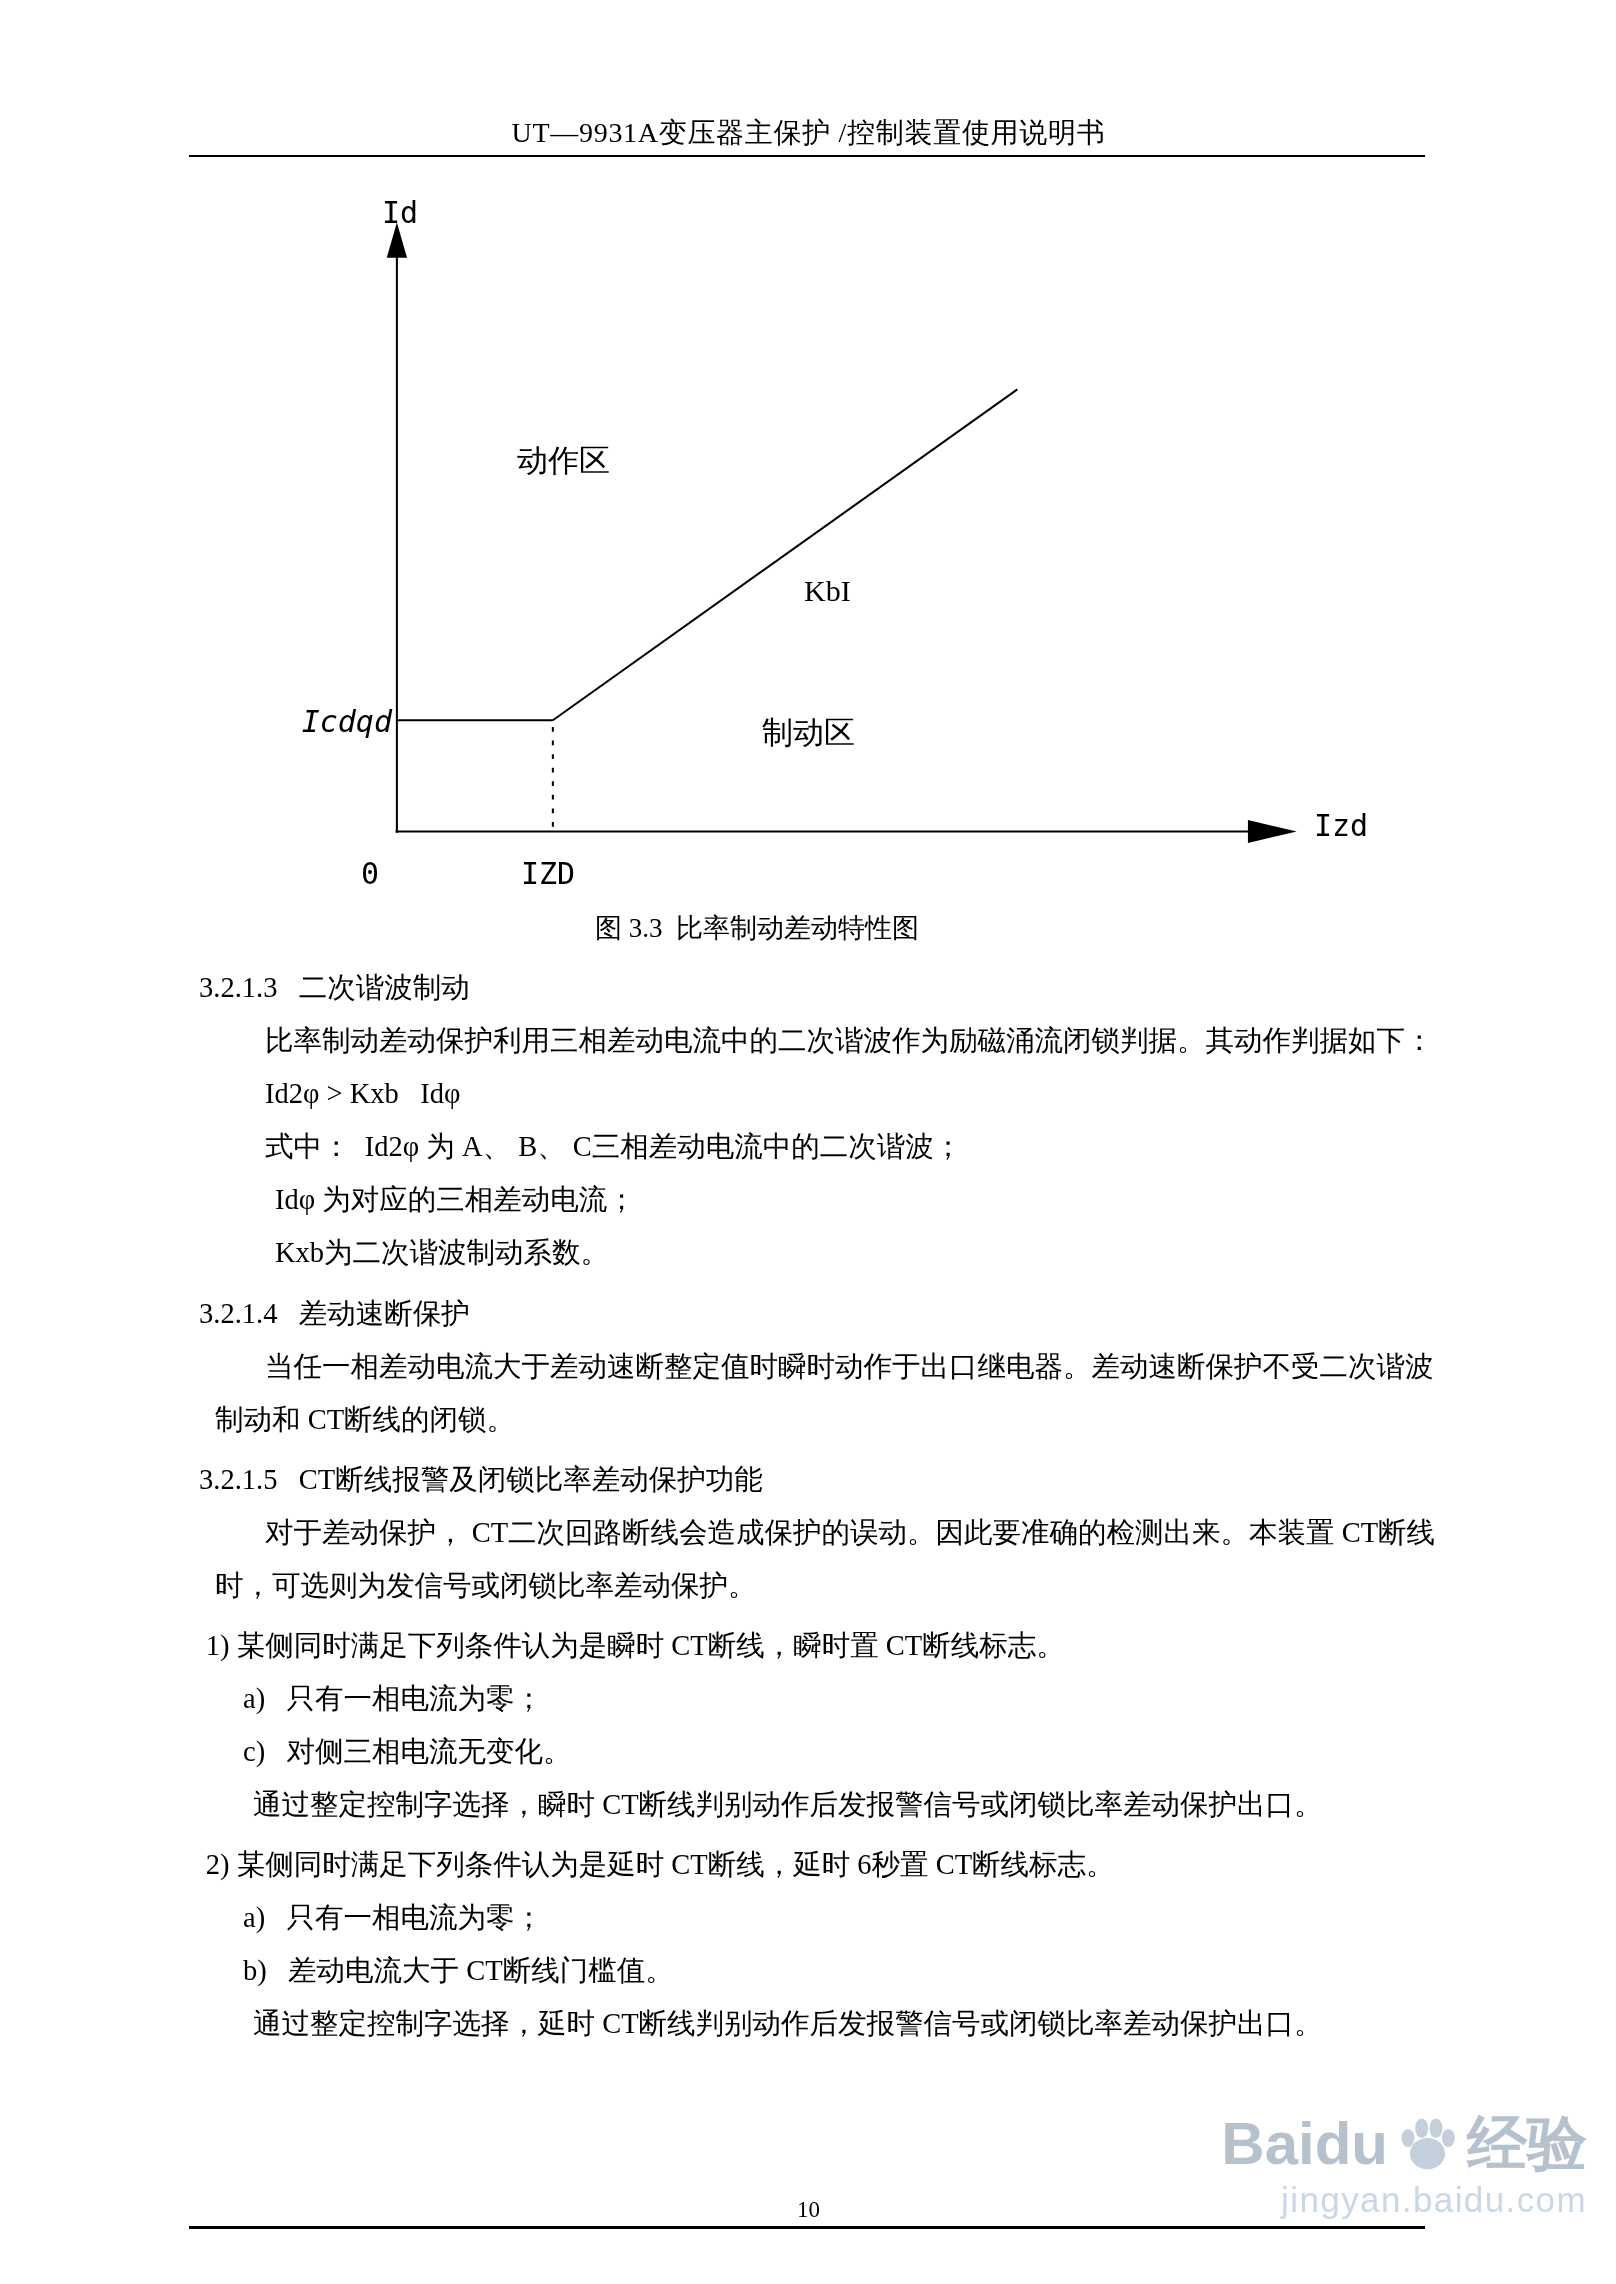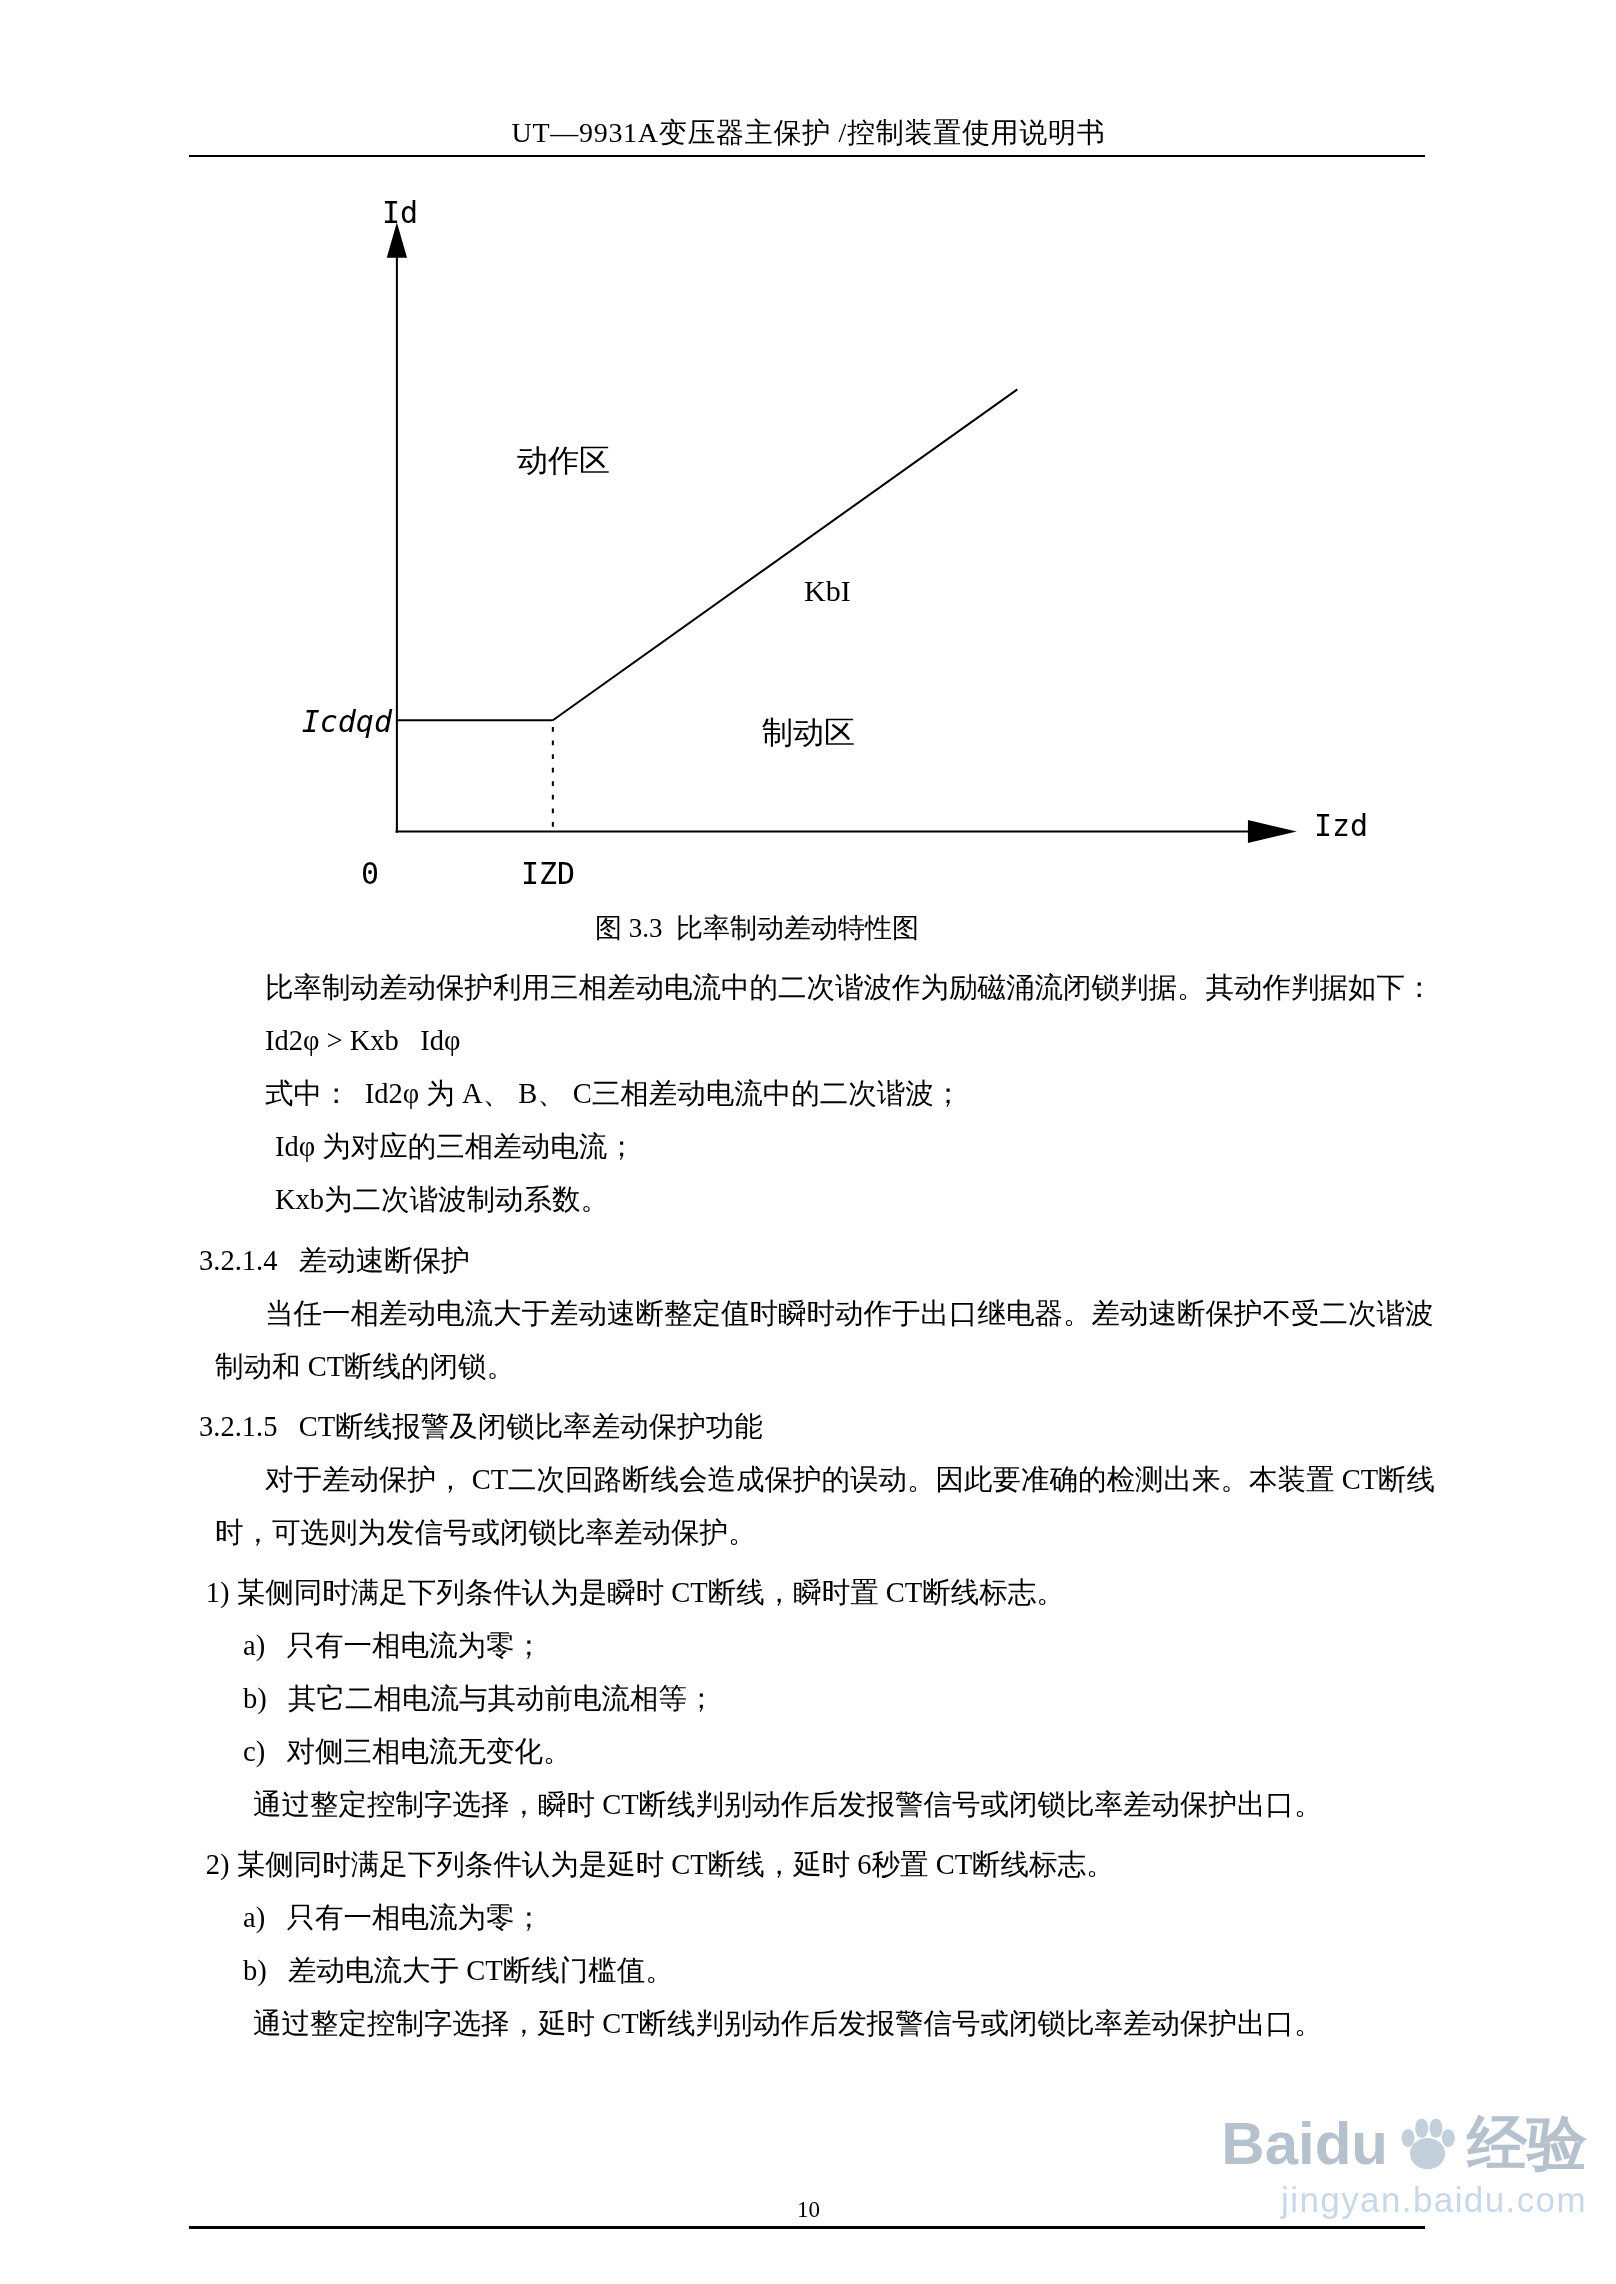--- a/index.html
+++ b/index.html
@@ -106,34 +106,34 @@
     <div class="dlabel dcjk action-zone">动作区</div>
     <div class="dlabel kbi-label">KbI</div>
     <div class="dlabel mono pickup-label">Icdqd</div>
     <div class="dlabel dcjk brake-zone">制动区</div>
     <div class="dlabel mono origin-label">0</div>
     <div class="dlabel mono knee-label">IZD</div>
     <div class="fig-caption">图 3.3  比率制动差动特性图</div>
   </div>
 
   <div class="body-text">
+    <div class="line h">3.2.1.3   二次谐波制动</div>
     <div class="line ind">比率制动差动保护利用三相差动电流中的二次谐波作为励磁涌流闭锁判据。其动作判据如下：</div>
     <div class="line ind">Id2φ &gt; Kxb   Idφ</div>
     <div class="line ind">式中：  Id2φ 为 A、 B、 C三相差动电流中的二次谐波；</div>
     <div class="line deep">Idφ 为对应的三相差动电流；</div>
     <div class="line deep">Kxb为二次谐波制动系数。</div>
     <div class="line h gap">3.2.1.4   差动速断保护</div>
     <div class="line ind">当任一相差动电流大于差动速断整定值时瞬时动作于出口继电器。差动速断保护不受二次谐波</div>
     <div class="line flush">制动和 CT断线的闭锁。</div>
     <div class="line h gap">3.2.1.5   CT断线报警及闭锁比率差动保护功能</div>
     <div class="line ind">对于差动保护， CT二次回路断线会造成保护的误动。因此要准确的检测出来。本装置 CT断线</div>
     <div class="line flush">时，可选则为发信号或闭锁比率差动保护。</div>
     <div class="line li ligap">1) 某侧同时满足下列条件认为是瞬时 CT断线，瞬时置 CT断线标志。</div>
     <div class="line sub">a)   只有一相电流为零；</div>
-    <div class="line sub">b)   其它二相电流与其动前电流相等；</div>
     <div class="line sub">c)   对侧三相电流无变化。</div>
     <div class="line ind2">通过整定控制字选择，瞬时 CT断线判别动作后发报警信号或闭锁比率差动保护出口。</div>
     <div class="line li ligap">2) 某侧同时满足下列条件认为是延时 CT断线，延时 6秒置 CT断线标志。</div>
     <div class="line sub">a)   只有一相电流为零；</div>
     <div class="line sub">b)   差动电流大于 CT断线门槛值。</div>
     <div class="line ind2">通过整定控制字选择，延时 CT断线判别动作后发报警信号或闭锁比率差动保护出口。</div>
   </div>
 
   <div class="footer-num">10</div>
   <div class="footer-rule"></div>

